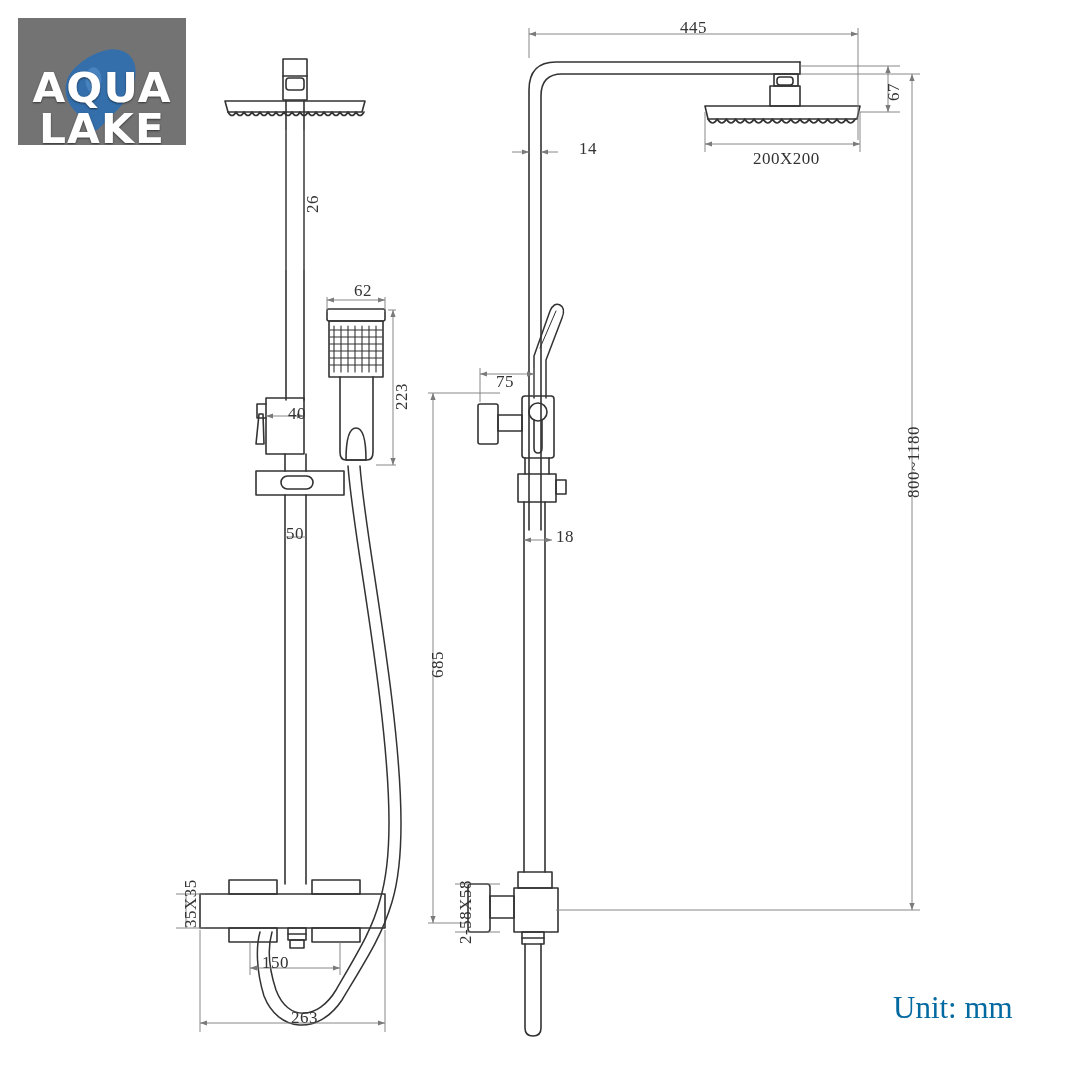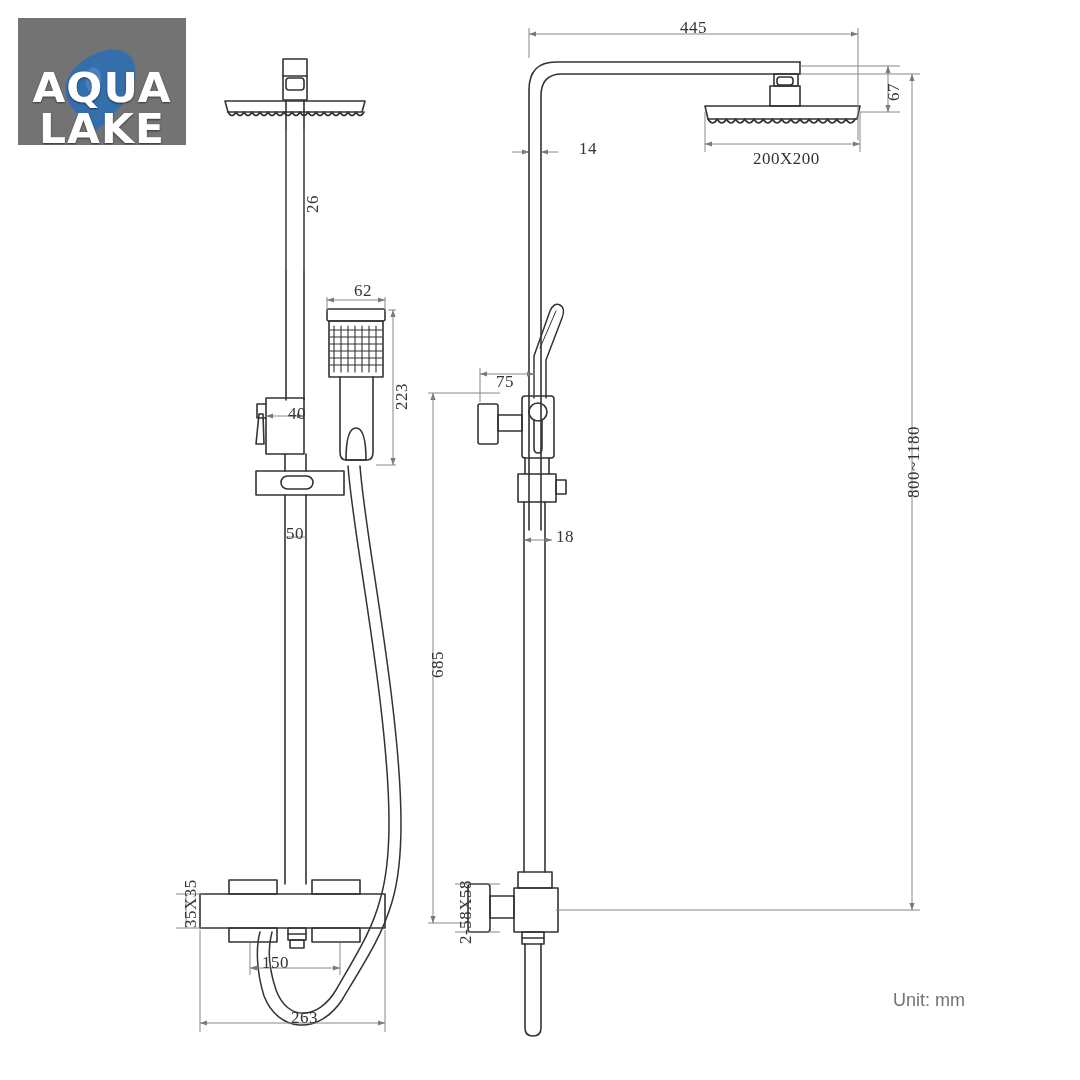--- a/index.html
+++ b/index.html
@@ -50,23 +50,23 @@
     position:absolute;
     font-family:"Liberation Serif", serif;
     font-size:17px;
     color:#333333;
     white-space:nowrap;
     letter-spacing:.5px;
   }
   .dim.rot{transform:rotate(-90deg);transform-origin:0 0;}
   .unit{
     position:absolute;
-    font-family:Liberation Sans, sans-serif;
-    font-size:18px;
-    color:#737373;
+    font-family:Liberation Serif, serif;
+    font-size:31px;
+    color:#0369a1;
     white-space:nowrap;
   }
 </style>
 </head>
 <body>
 
 <div id="stage">
 
   <svg class="drawing" viewBox="0 0 1080 1080">
     <g fill="none" stroke="#333333" stroke-width="1.6" stroke-linejoin="round" stroke-linecap="round">

